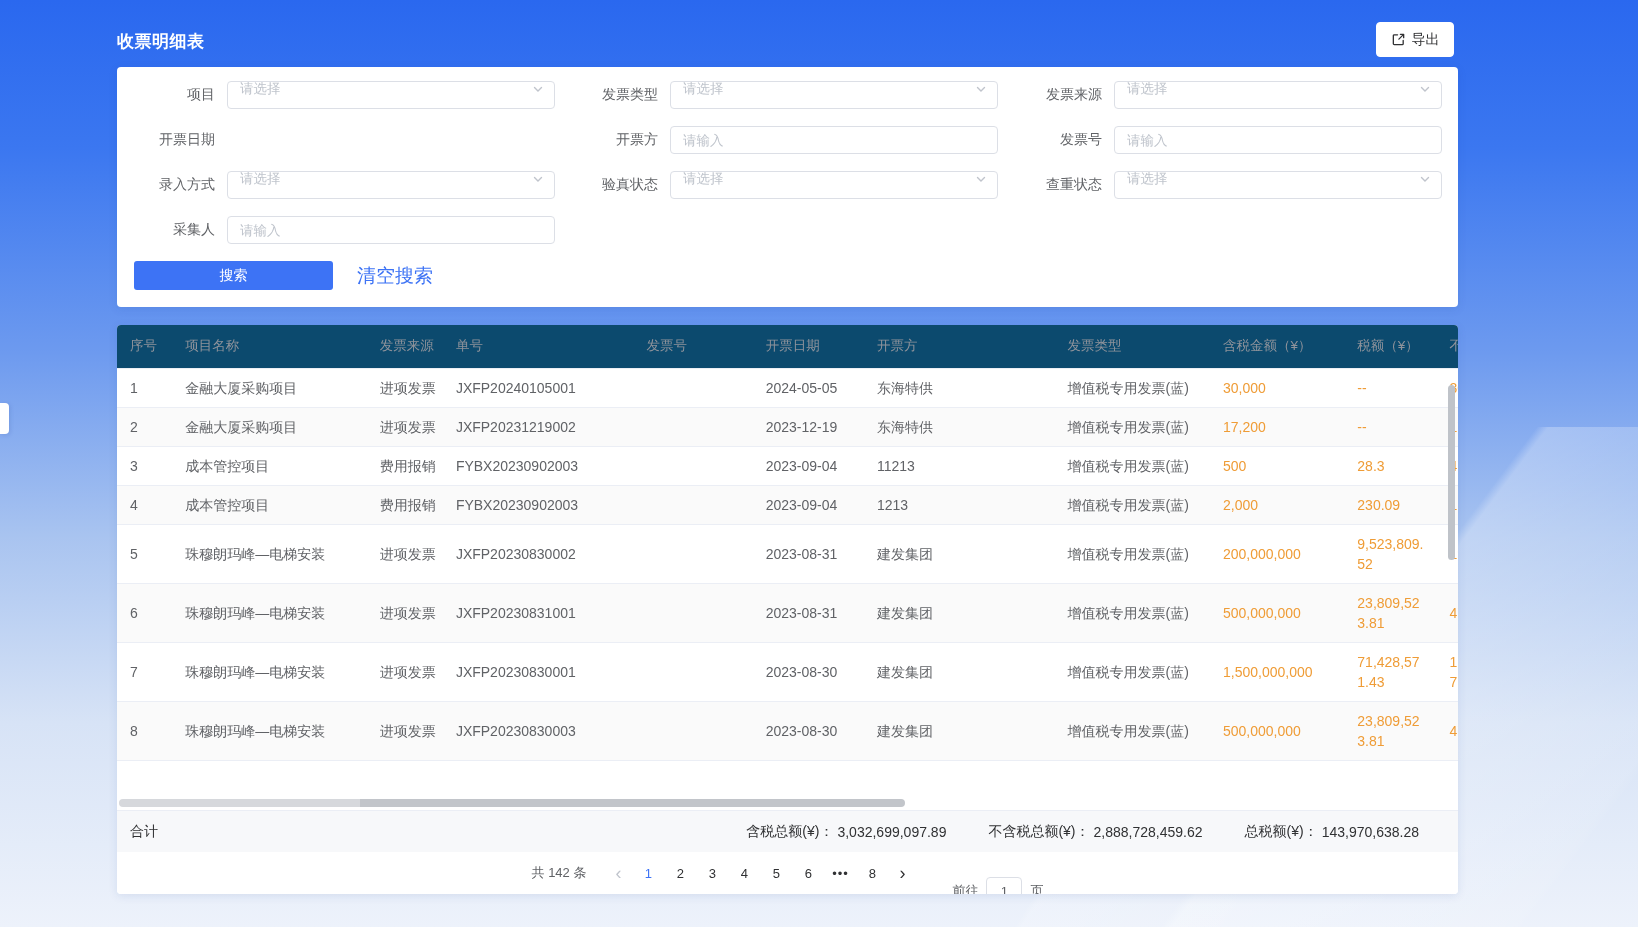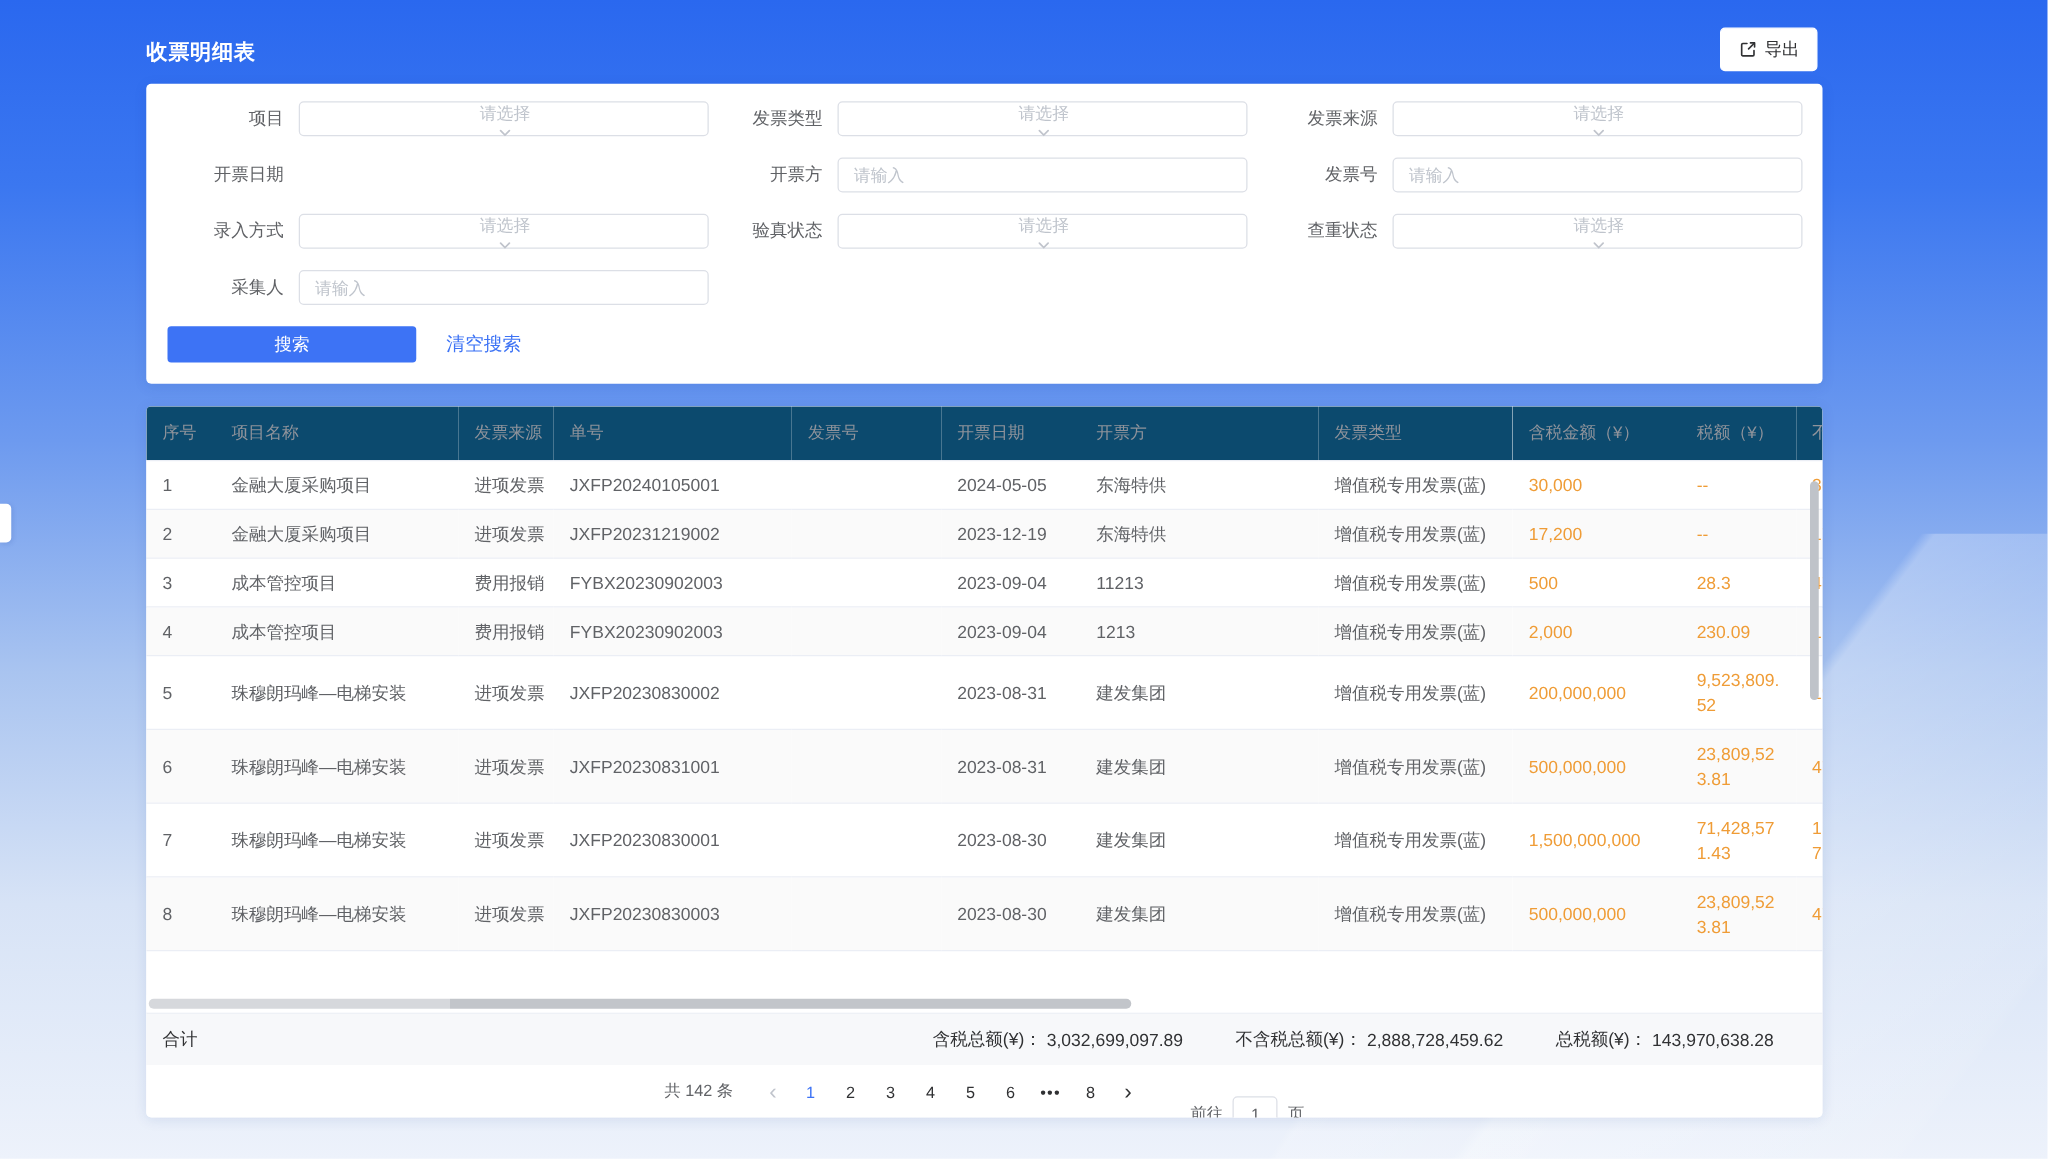--- a/index.html
+++ b/index.html
@@ -21,37 +21,37 @@
   .page-title { position:absolute; left:117px; top:30px; font-size:17px; font-weight:bold; color:#fff; letter-spacing:.5px; }
 
   .export-btn { position:absolute; left:1376px; top:22px; width:78px; height:35px; background:#fff;
     border:1px solid #fff; border-radius:4px; display:flex; align-items:center; justify-content:center;
     gap:6px; font-size:14px; color:#303133; cursor:pointer; }
 
   
   .filter-card { position:absolute; left:117px; top:67px; width:1341px; height:240px; background:#fff;
     border-radius:4px; box-shadow:0 2px 10px rgba(21,57,142,.10); }
   .field { position:absolute; display:flex; align-items:center; height:28px; }
-  .c1 { left:24px;justify-content:flex-end; } .c2 { left:455px; } .c3 { left:899px; }
+  .c1 { left:12px;justify-content:flex-end; } .c2 { left:455px; } .c3 { left:899px; }
   .r1 { top:14px; } .r2 { top:59px; } .r3 { top:104px; } .r4 { top:149px; }
   .field-label { width:86px; text-align:right; margin-right:12px; font-size:14px; color:#606266; white-space:nowrap; }
   .control { width:328px; height:28px; border:1px solid #DCDFE6; border-radius:4px; background:#fff;
     display:flex; align-items:center; font-size:13.5px; }
-  .select { padding:0 10px 12px 12px; cursor:pointer; justify-content:space-between;flex-direction:column; }
+  .select { padding:0 10px 12px 12px; cursor:pointer; justify-content:space-between; }
   .ph { color:#BFC4CC; }
   .text-input { width:328px; height:28px; border:1px solid #DCDFE6; border-radius:4px; padding:0 12px;
     font-size:13.5px; color:#606266; font-family:inherit; outline:none; }
   .text-input::placeholder { color:#BFC4CC; }
   .date-range { padding:0 10px; cursor:pointer; }
   .date-range .seg { flex:1; text-align:center; color:#BFC4CC; }
   .date-range .sep { color:#606266; padding:0 4px; }
   .filter-actions { position:absolute; left:17px; top:194px; display:flex; align-items:center; }
   .search-btn { width:199px; height:29px; background:#3D73F5; color:#fff; border:none; border-radius:3px;
     font-size:14px; font-family:inherit; cursor:pointer; }
-  .clear-link { margin-left:24px; font-size:15px; color:#3D73F5; cursor:pointer; text-decoration:none; }
+  .clear-link { margin-left:24px; font-size:19px; color:#3D73F5; cursor:pointer; text-decoration:none; }
 
   
   .table-card { position:absolute; left:117px; top:325px; width:1341px; height:569px; background:#fff;
     border-radius:4px; box-shadow:0 2px 10px rgba(21,57,142,.10); overflow:hidden; }
   .table-viewport { position:relative; width:1341px; height:471px; overflow:hidden; }
   table { border-collapse:collapse; table-layout:fixed; width:1450px; }
   th { height:43px; padding:0 13px; font-size:13.5px; font-weight:normal; color:#8F939B; text-align:left;
     border-bottom:1px solid #EBEEF5; background:#0c4a6e; white-space:nowrap; overflow:hidden; }
   td { padding:9px 13px; font-size:14px; color:#606266; text-align:left; border-bottom:1px solid #EBEEF5;
     line-height:20px; white-space:nowrap; overflow:hidden; background:#fff; }

